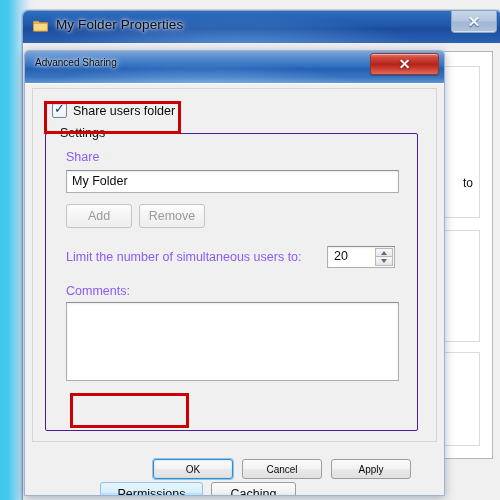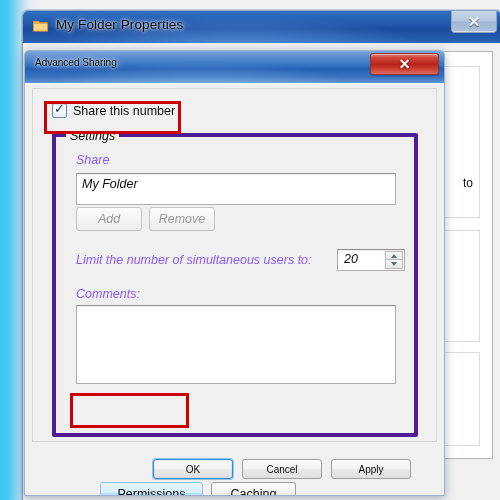--- a/index.html
+++ b/index.html
@@ -179,26 +179,25 @@
     position: absolute; left: 1px; top: -2px;
     font-size: 13px; color: #16396b; line-height: 13px;
   }
   .share-check-label {
     font-size: 12.5px; color: #0b0b0b; white-space: nowrap;
   }
 
   
   .groupbox {
     position: absolute;
-    left: 19px; top: 44px; right: 18px;
+    left: 12px; top: 44px; right: 18px;
     height: 296px;
-    border: 4px solid #4c1d95;
+    border: 1px solid #4c1d95;
     border-radius: 2px;
     background: transparent;
-    font-style: italic;
   }
   .groupbox-legend {
     position: absolute; left: 10px; top: -8px;
     background: #f0f0f0;
     padding: 0 4px;
     font-size: 12.5px; color: #0b0b0b;
   }
 
   .field-label {
     position: absolute;
@@ -212,21 +211,21 @@
     position: absolute;
     background: #ffffff;
     border: 1px solid #aeaeae;
     border-top-color: #8f8f8f;
     box-shadow: inset 0 1px 2px rgba(0,0,0,0.08);
     font-size: 12.5px;
     color: #0b0b0b;
     box-sizing: border-box;
   }
   .tb-share {
-    left: 20px; top: 36px; right: 18px; height: 32px;
+    left: 20px; top: 36px; right: 18px; height: 23px;
     line-height: 21px; padding: 0 5px;
   }
   .tb-comments {
     left: 20px; top: 168px; right: 18px; height: 79px;
   }
 
   .win-button {
     position: absolute;
     box-sizing: border-box;
     background: linear-gradient(180deg,#fbfbfb 0%, #f2f2f2 48%, #e9e9e9 52%, #e0e0e0 100%);
@@ -350,21 +349,21 @@
   </div>
 
   <div class="dialog-body">
 
     <div class="dialog-inner-frame">
 
       <div class="share-check-wrap">
         <span class="wincheck">
           <span class="tick">✓</span>
         </span>
-        <span class="share-check-label">Share this number</span>
+        <span class="share-check-label">Share users folder</span>
       </div>
 
       <div class="groupbox">
         <span class="groupbox-legend">Settings</span>
 
         <span class="field-label lbl-share">Share</span>
 
         <div class="win-textbox tb-share" placeholder="">My Folder</div>
 
         <div class="win-button btn-remove disabled">Remove</div>

